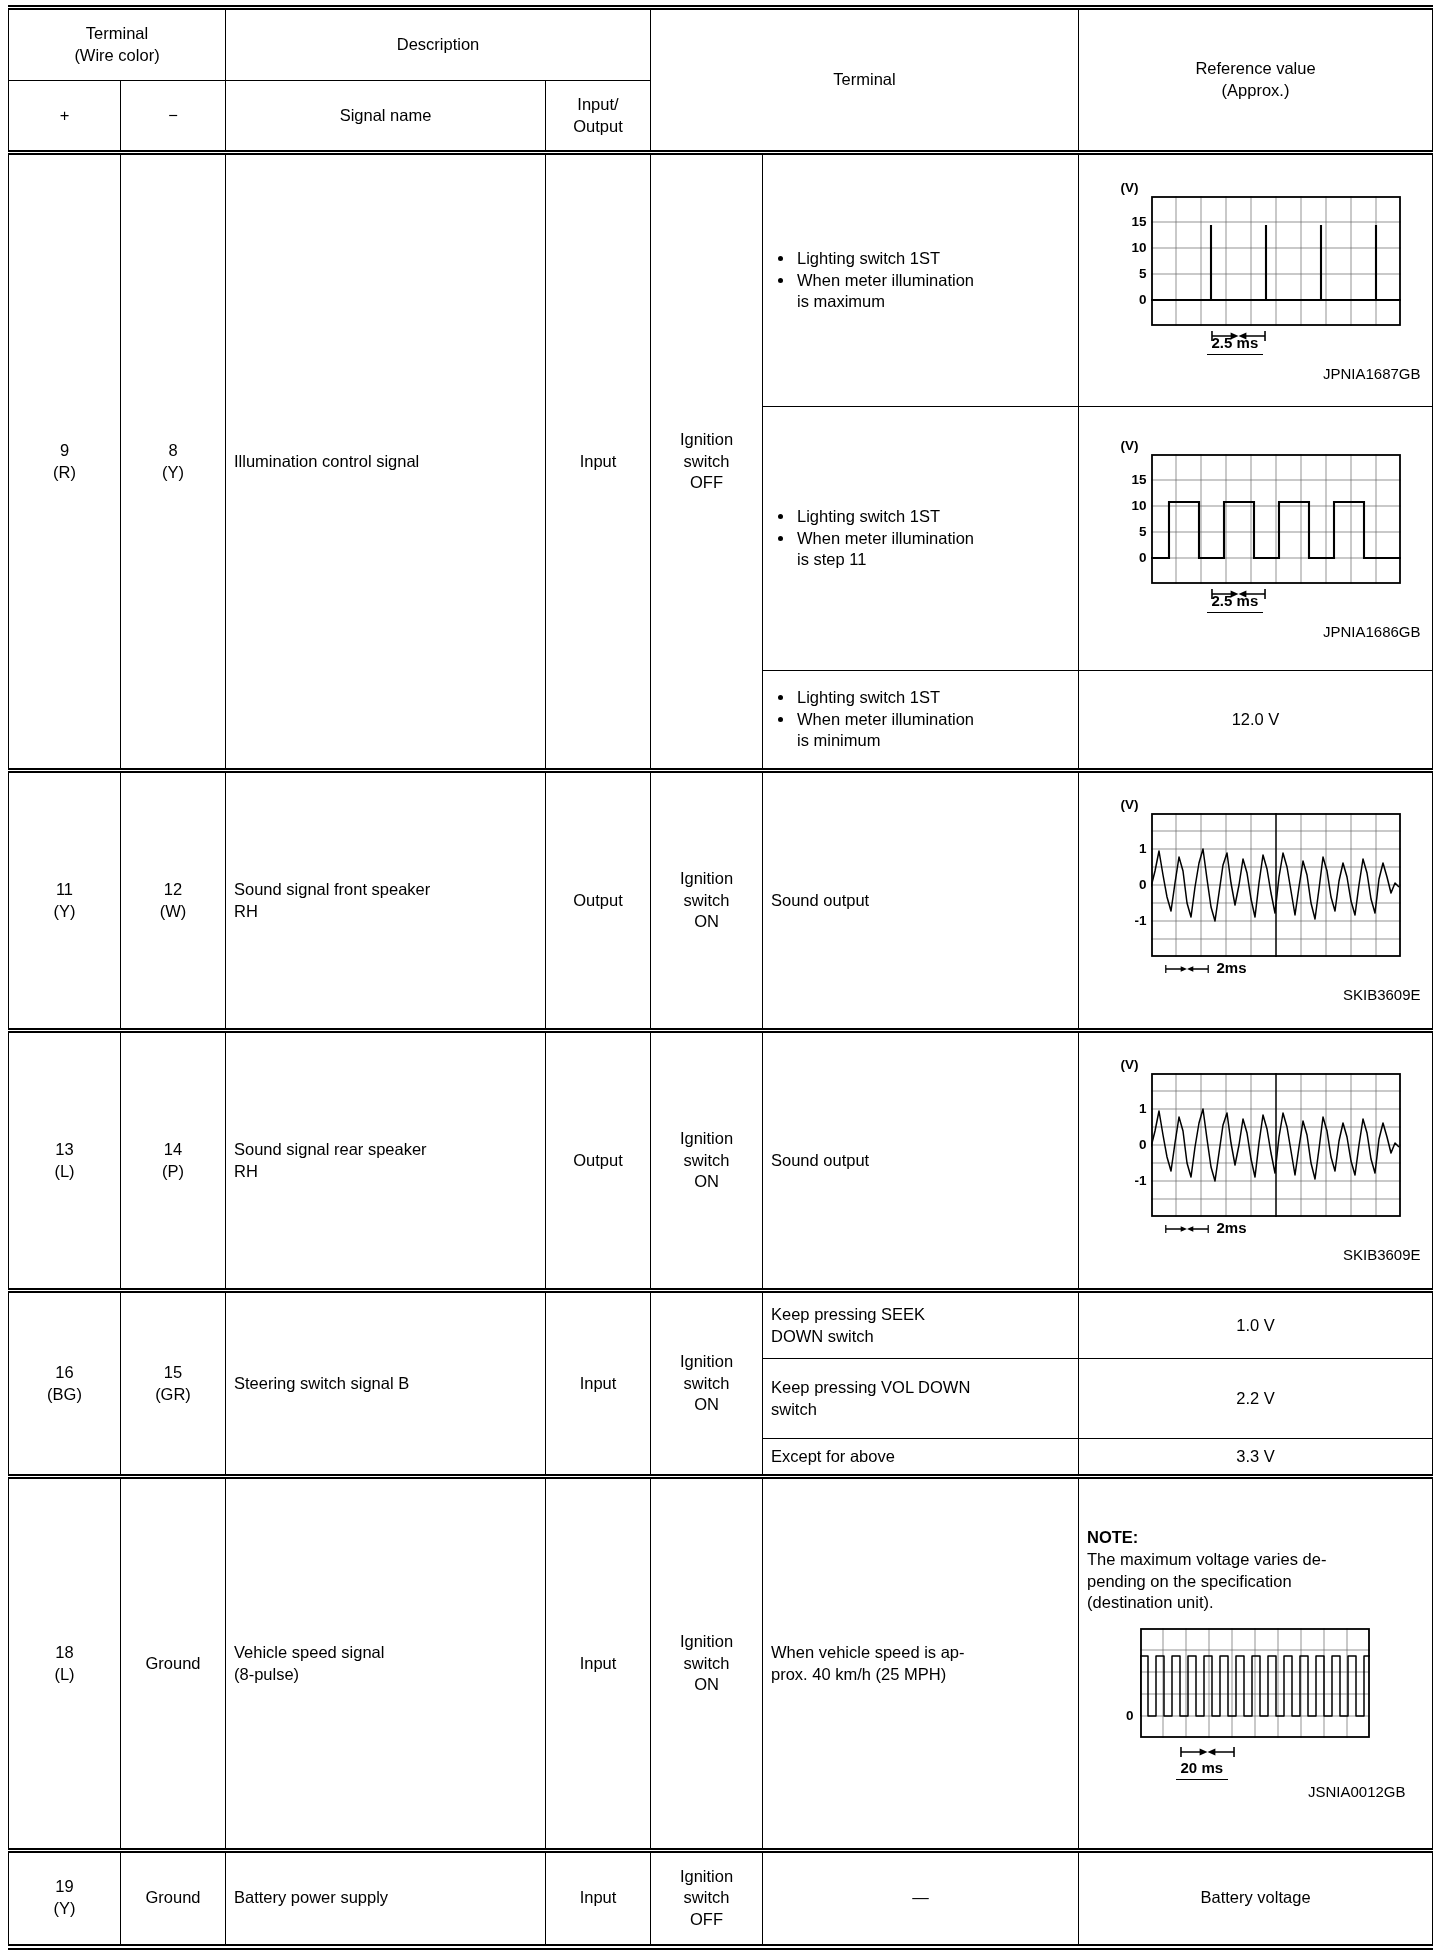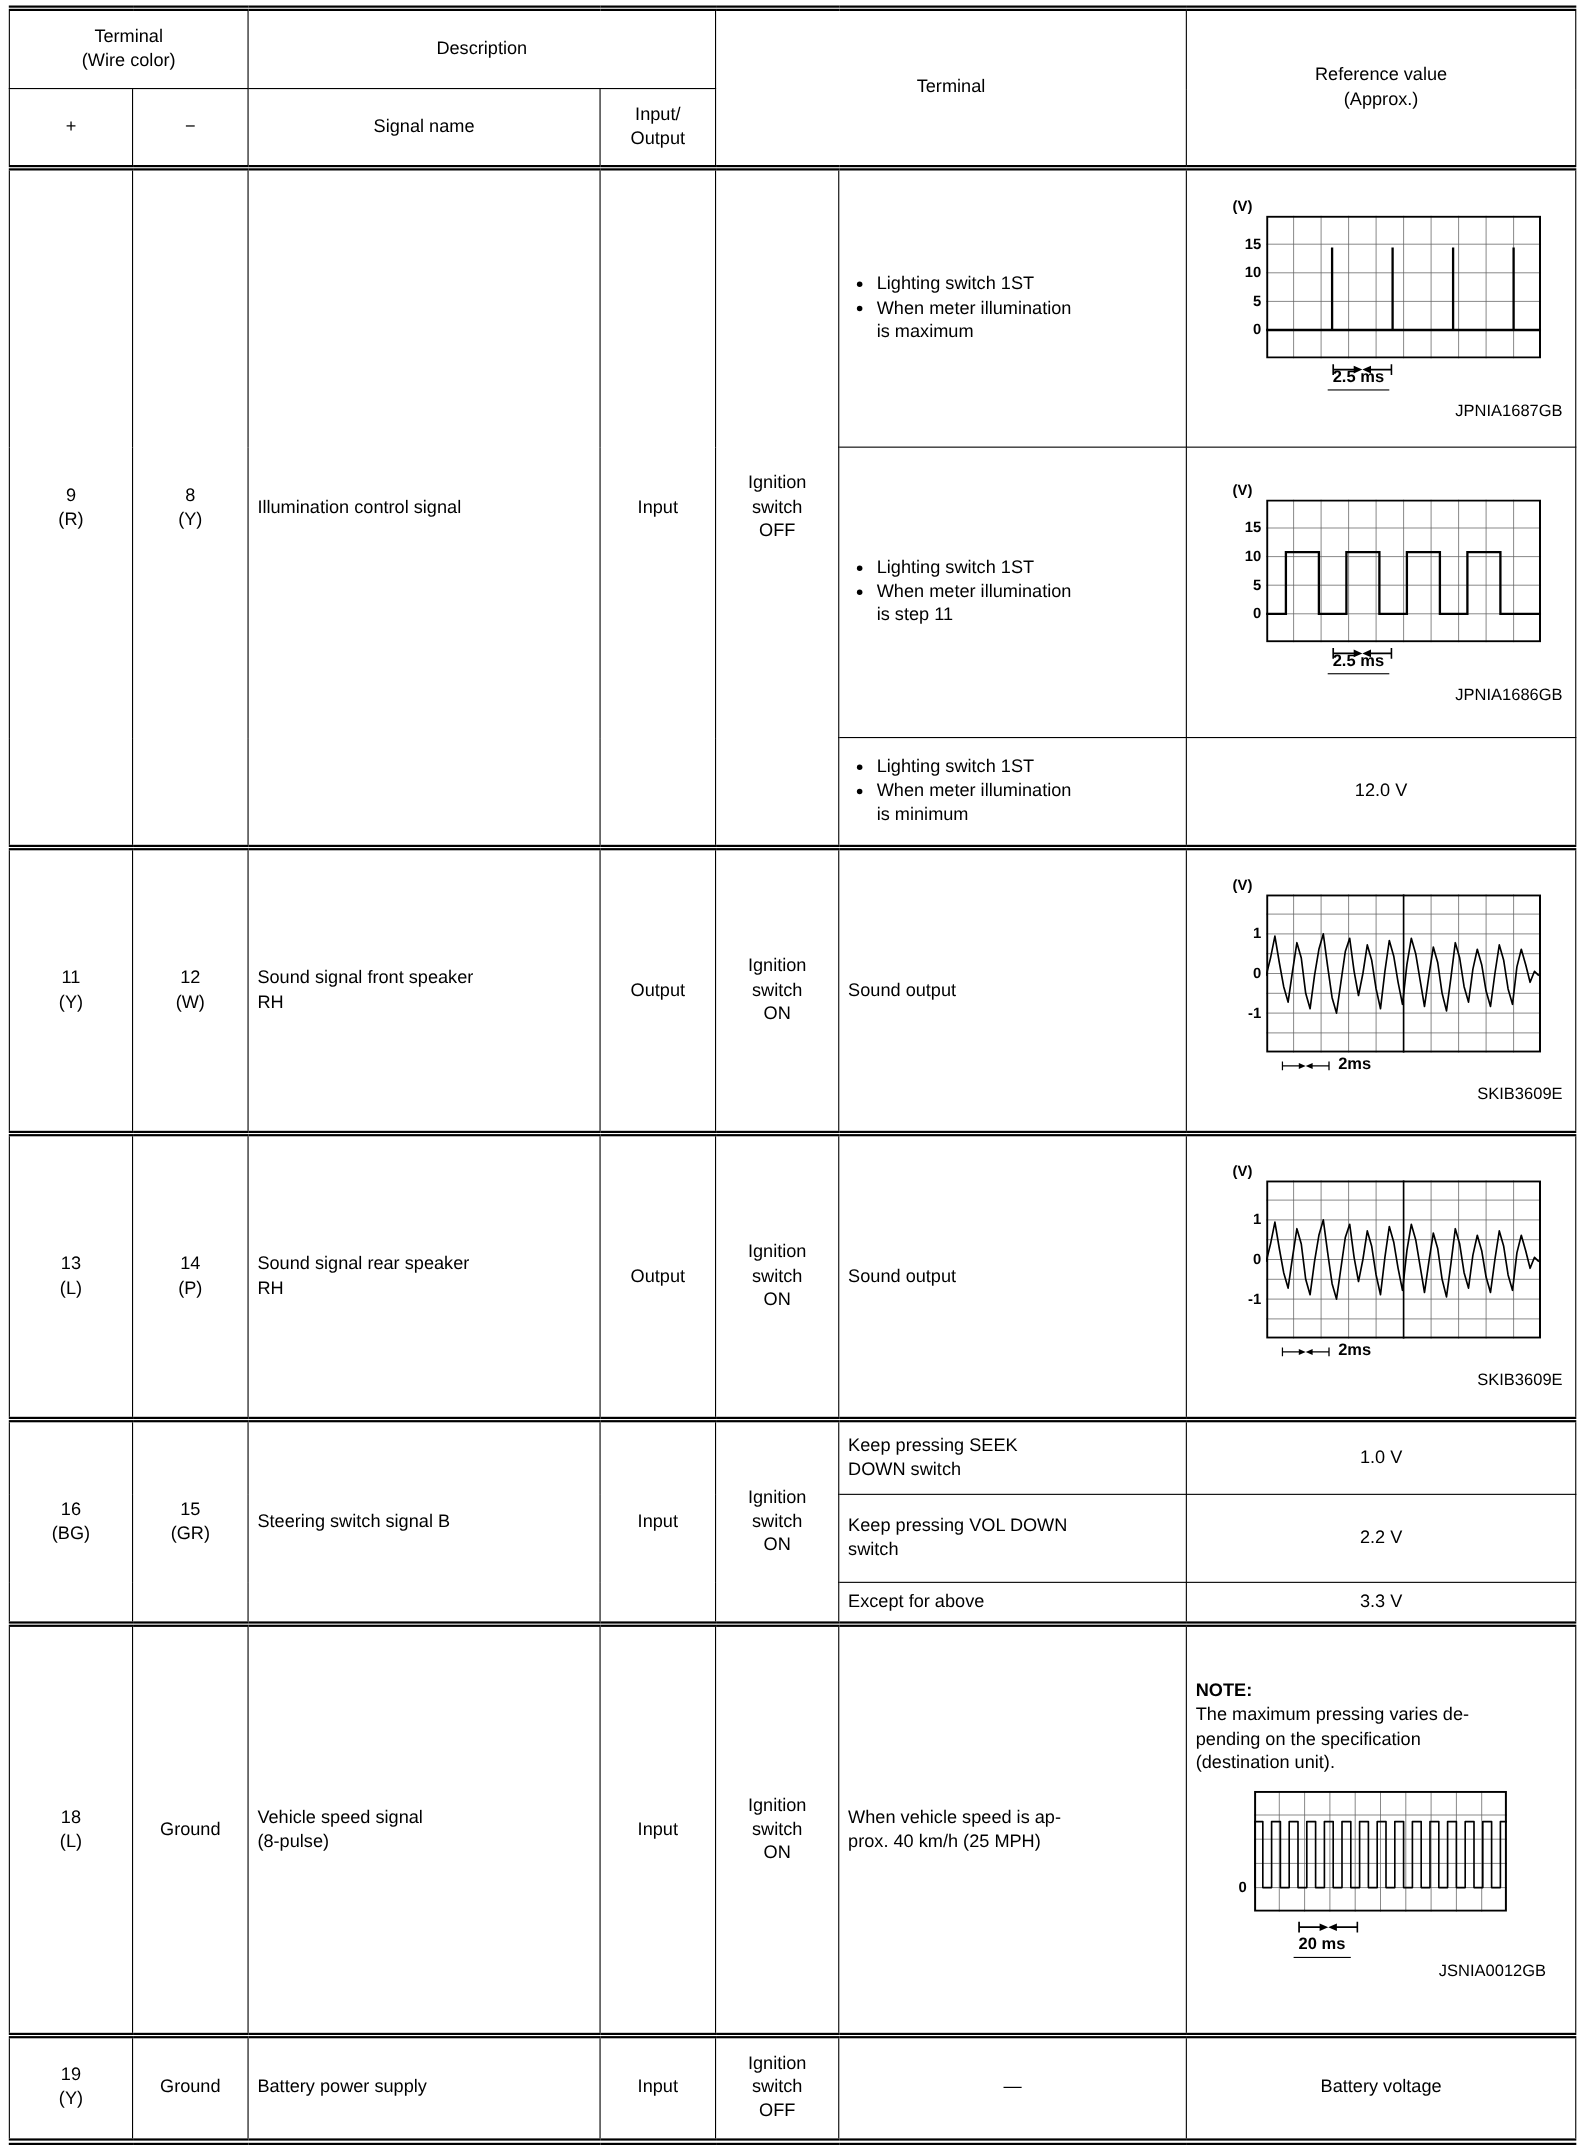--- a/index.html
+++ b/index.html
@@ -296,21 +296,21 @@
       <td class="l"><span class="pre">Vehicle speed signal
 (8-pulse)</span></td>
       <td class="c"><span>Input</span></td>
       <td class="c"><span class="pre">Ignition
 switch
 ON</span></td>
       <td class="l"><span class="pre">When vehicle speed is ap-
 prox. 40 km/h (25 MPH)</span></td>
       <td class="note-cell">
         <div class="note-label">NOTE:</div>
-        <div class="pre">The maximum pressing varies de-
+        <div class="pre">The maximum voltage varies de-
 pending on the specification
 (destination unit).</div>
         <div class="wave wave-c">
           <span class="tick t0">0</span>
           <svg class="svgbox" width="230" height="110" viewBox="0 0 230 110">
             <path class="g" d="M23,0V110M46,0V110M69,0V110M92,0V110M115,0V110M138,0V110M161,0V110M184,0V110M207,0V110M0,22H230M0,44H230M0,66H230M0,88H230"></path>
             <rect class="b" x="1" y="1" width="228" height="108"></rect>
             <path class="wa2" d="M0,88V28H8V88H16V28H24V88H32V28H40V88H48V28H56V88H64V28H72V88H80V28H88V88H96V28H104V88H112V28H120V88H128V28H136V88H144V28H152V88H160V28H168V88H176V28H184V88H192V28H200V88H208V28H216V88H224V28H230"></path>
           </svg>
           <svg class="arr" width="55" height="12" viewBox="0 0 56 12">

